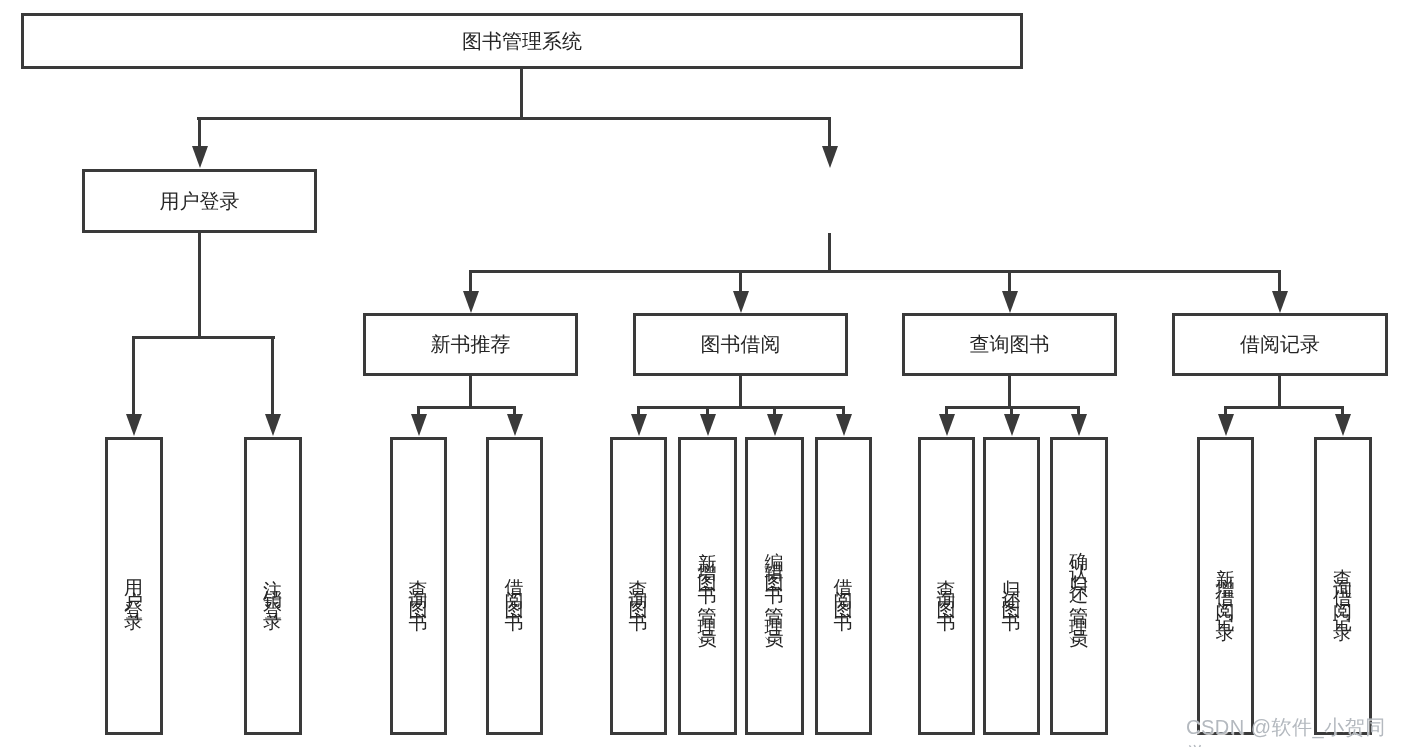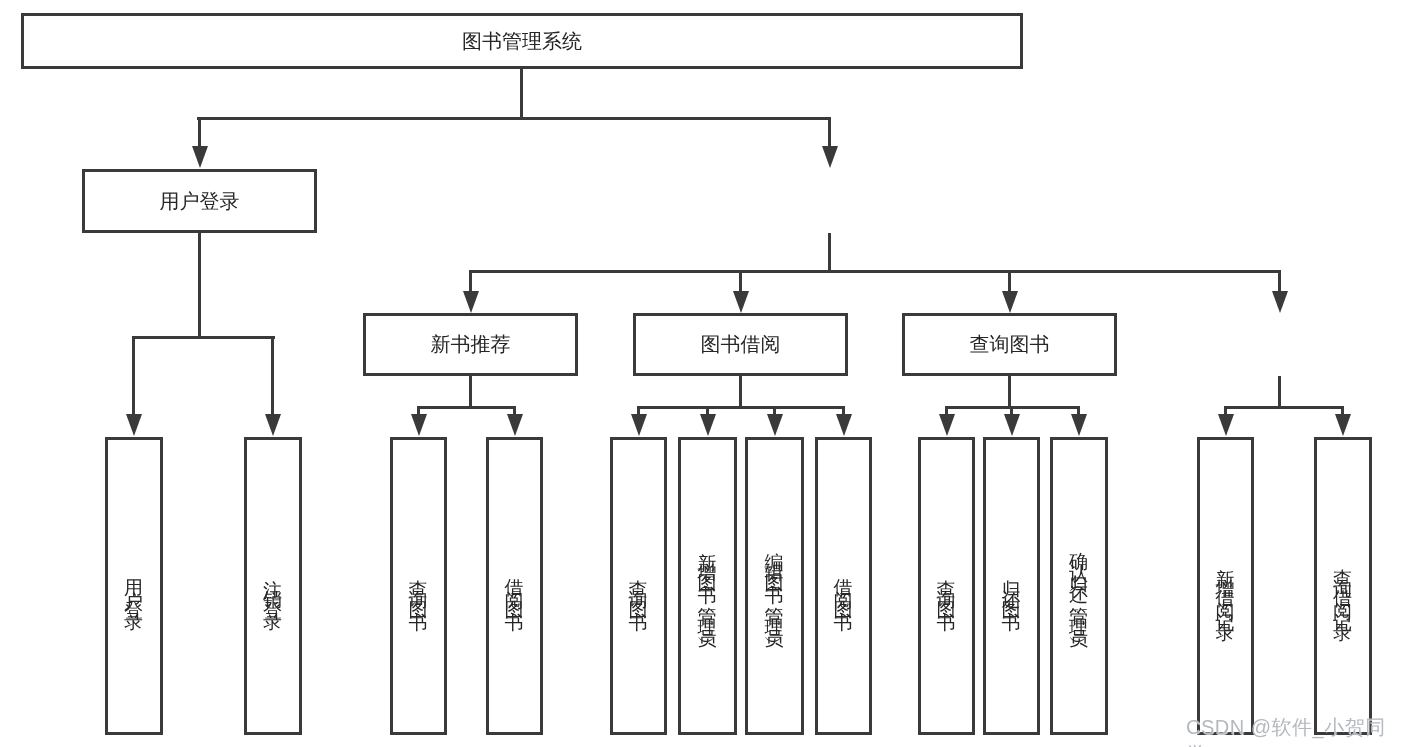--- a/index.html
+++ b/index.html
@@ -76,20 +76,23 @@
 
   <div class="box" style="left:363px;top:313px;width:215px;height:63px">
     <span>新书推荐</span>
   </div>
   <div class="box" style="left:633px;top:313px;width:215px;height:63px">
     <span>图书借阅</span>
   </div>
   <div class="box" style="left:902px;top:313px;width:215px;height:63px">
     <span>查询图书</span>
   </div>
+  <div class="box" style="left:1172px;top:313px;width:216px;height:63px">
+    <span>借阅记录</span>
+  </div>
 
   <div class="vline" style="left:469px;top:376px;height:33px"></div>
   <div class="hline" style="left:417px;top:406px;width:99px"></div>
   <div class="vline" style="left:417px;top:406px;height:11px"></div>
   <div class="arrow" style="left:411px;top:414px"></div>
   <div class="vline" style="left:513px;top:406px;height:11px"></div>
   <div class="arrow" style="left:507px;top:414px"></div>
 
   <div class="vline" style="left:739px;top:376px;height:33px"></div>
   <div class="hline" style="left:637px;top:406px;width:208px"></div>

